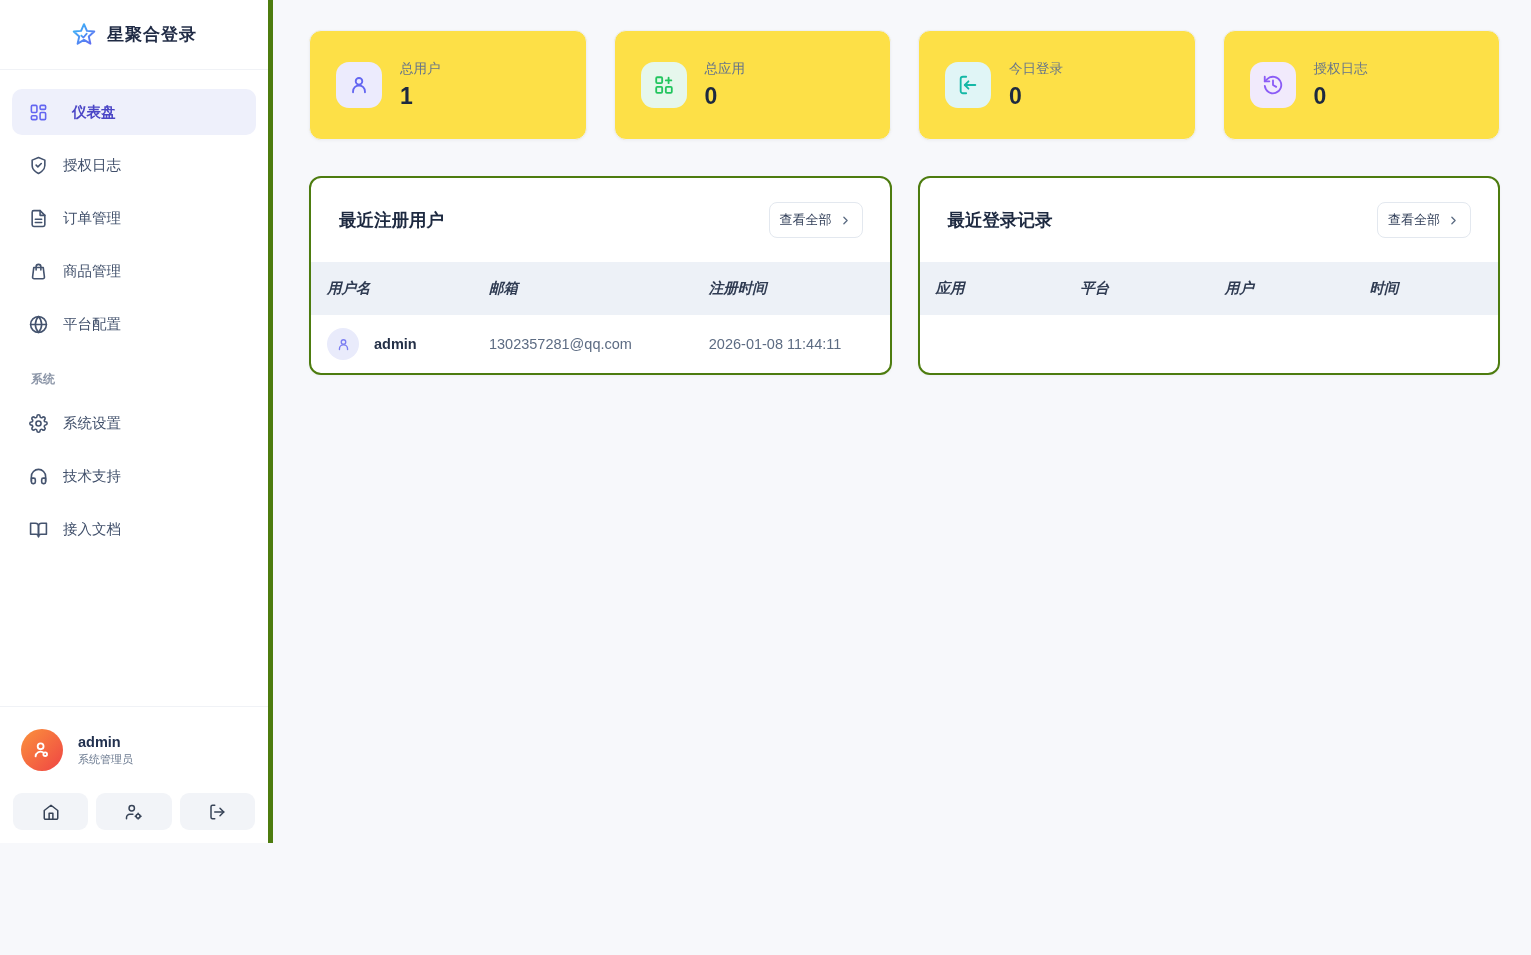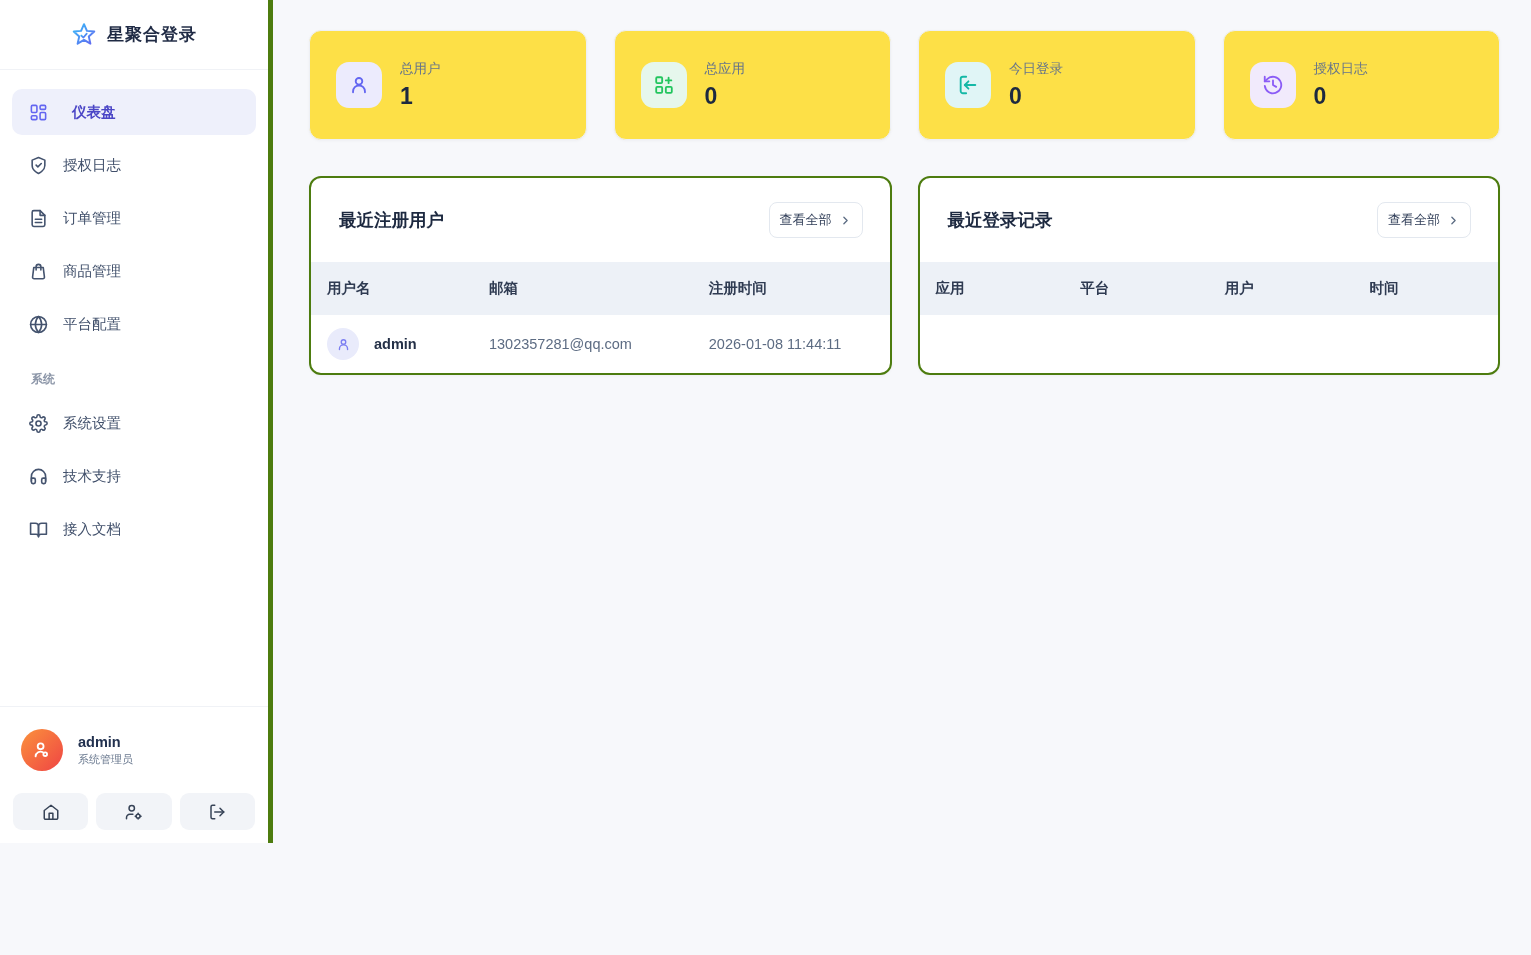--- a/index.html
+++ b/index.html
@@ -103,21 +103,21 @@
     background:#fff; border:1px solid #e3e8ef; border-radius:8px;
     padding:8px 10px; font-size:13px; color:#33405a; cursor:pointer;
     font-family:inherit;
   }
   .view-all-btn .chev { color:#5b6b82; }
 
   table { width:100%; border-collapse:collapse; }
   thead tr { background:#edf1f7; }
   th {
     text-align:left; font-size:14.5px; font-weight:700; color:#2f3b52;
-    height:53px; padding:0 16px; vertical-align:middle;
+    height:53px; padding:0 16px; vertical-align:middle;font-style:italic;
   }
   td { height:58px; padding:0 16px; vertical-align:middle; font-size:14.5px; color:#5d6c83; }
   .cell-user { display:flex; align-items:center; gap:15px; }
   .row-avatar {
     width:32px; height:32px; border-radius:50%;
     background:#e9ebfb; color:#7c7ff2;
     display:flex; align-items:center; justify-content:center;
   }
   .cell-username { font-weight:700; color:#243047; }
   .empty-body { height:58px; }

